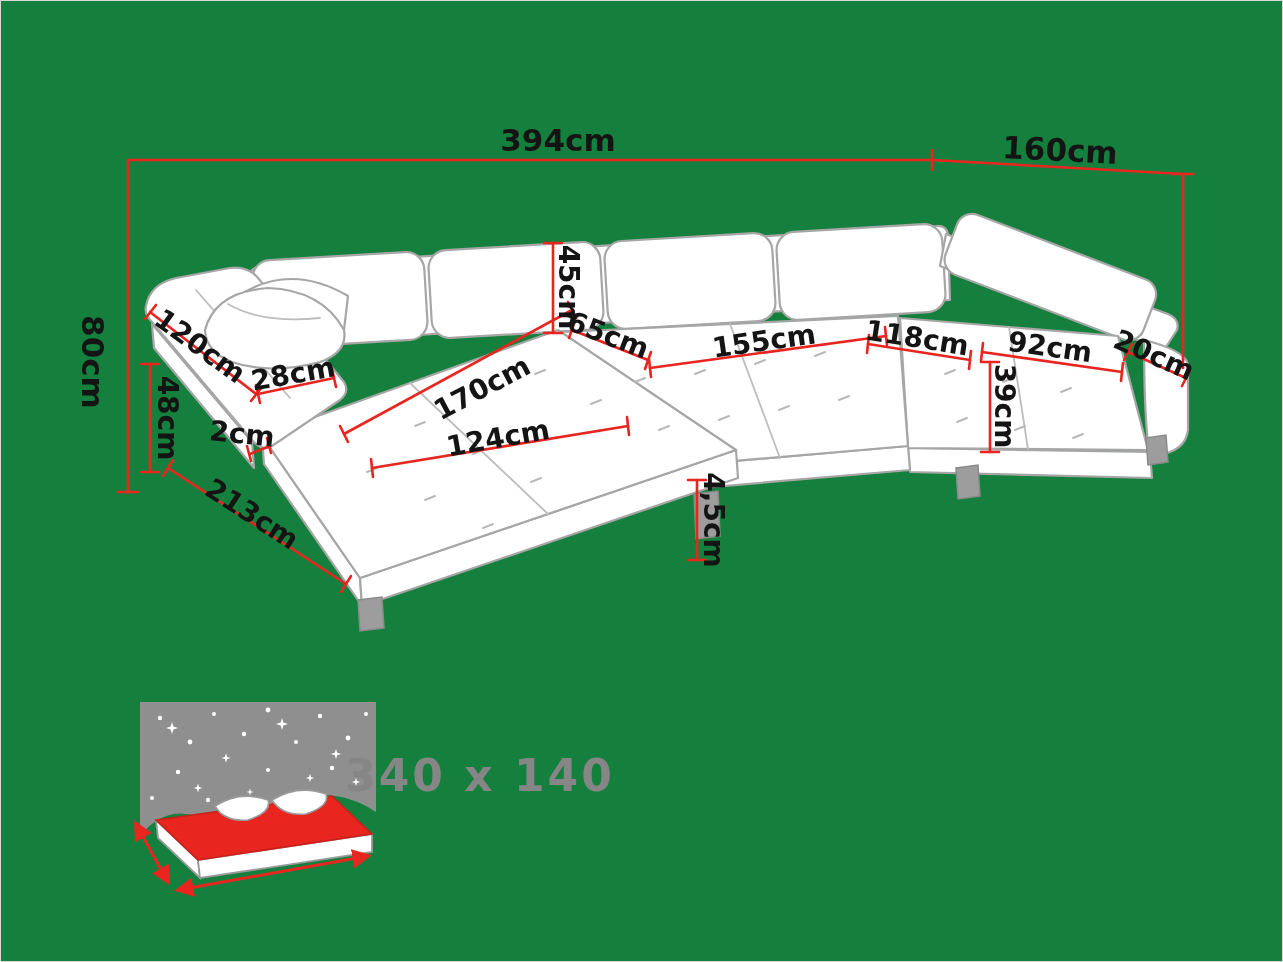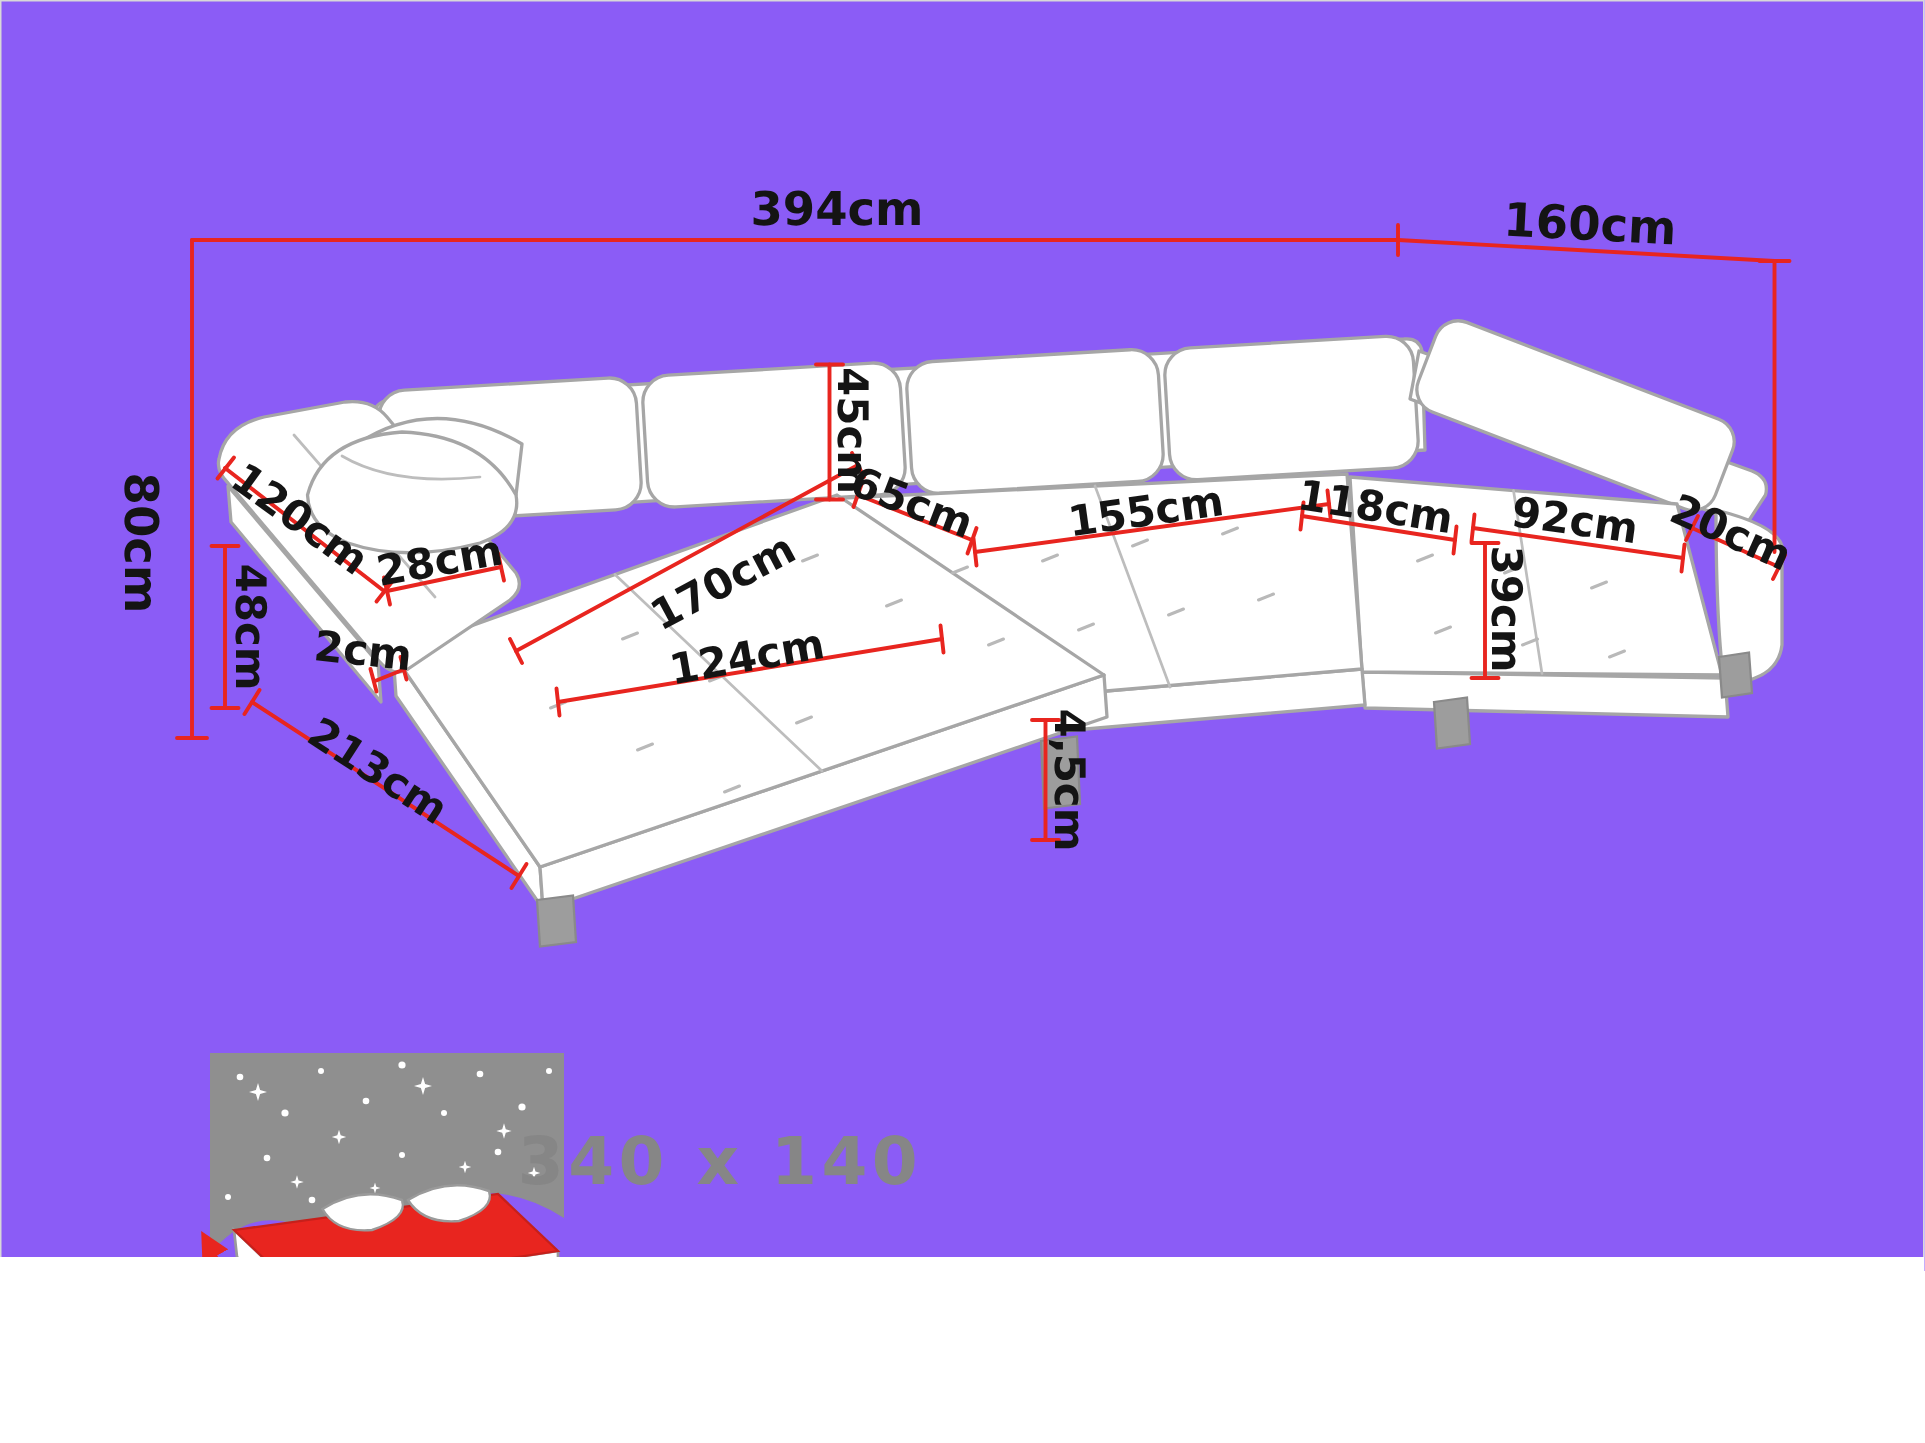--- a/index.html
+++ b/index.html
@@ -1,16 +1,16 @@
 <!DOCTYPE html>
 <html><head>
 <meta charset="utf-8">
 <style>
   html,body{margin:0;padding:0;background:#fff;}
-  .stage{position:relative;width:1283px;height:838px;background:#8b5cf6;overflow:hidden;}
+  .stage{position:relative;width:1283px;height:962px;background:#15803d;overflow:hidden;}
   svg{display:block;}
   svg text{
     font-family:"DejaVu Sans","Liberation Sans",sans-serif;
     font-weight:bold;
     fill:#141414;
     text-anchor:middle;
     dominant-baseline:central;
   }
   .dim{font-size:28px;}
   .dim-lg{font-size:31px;}

